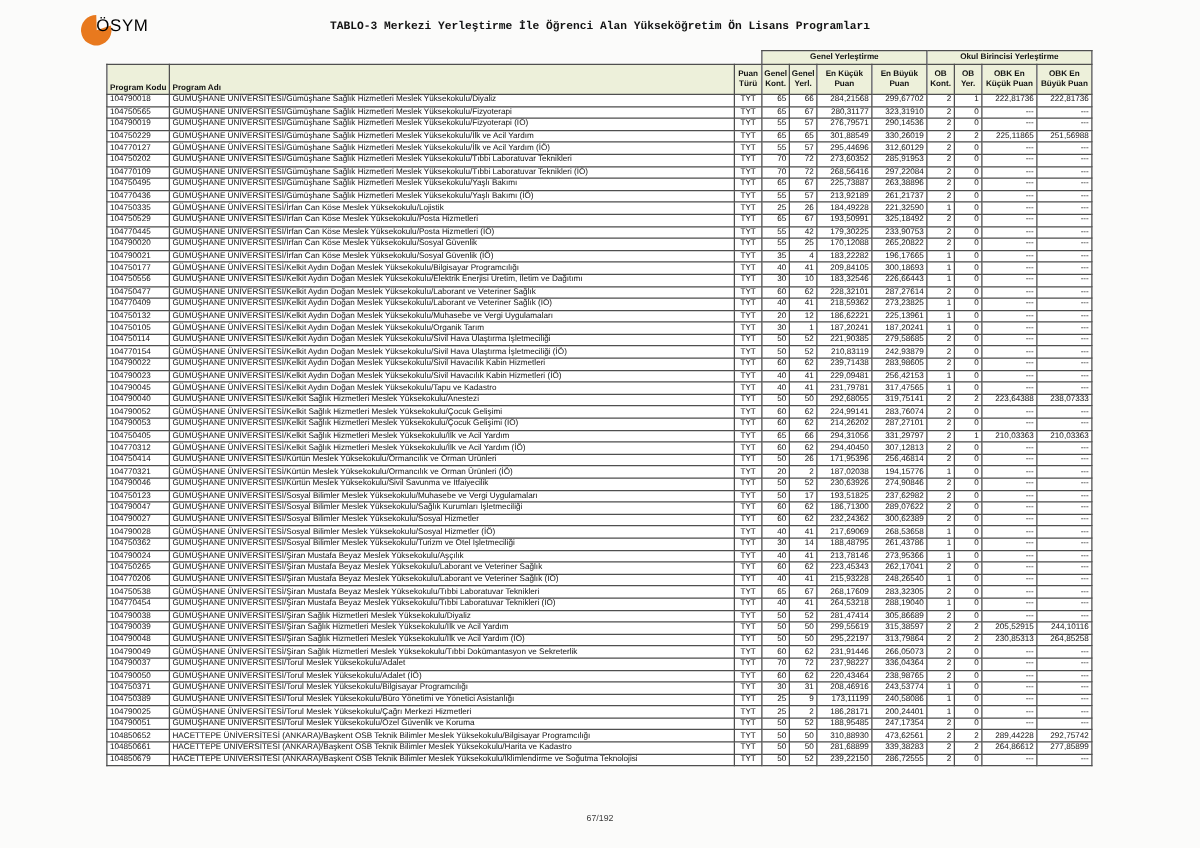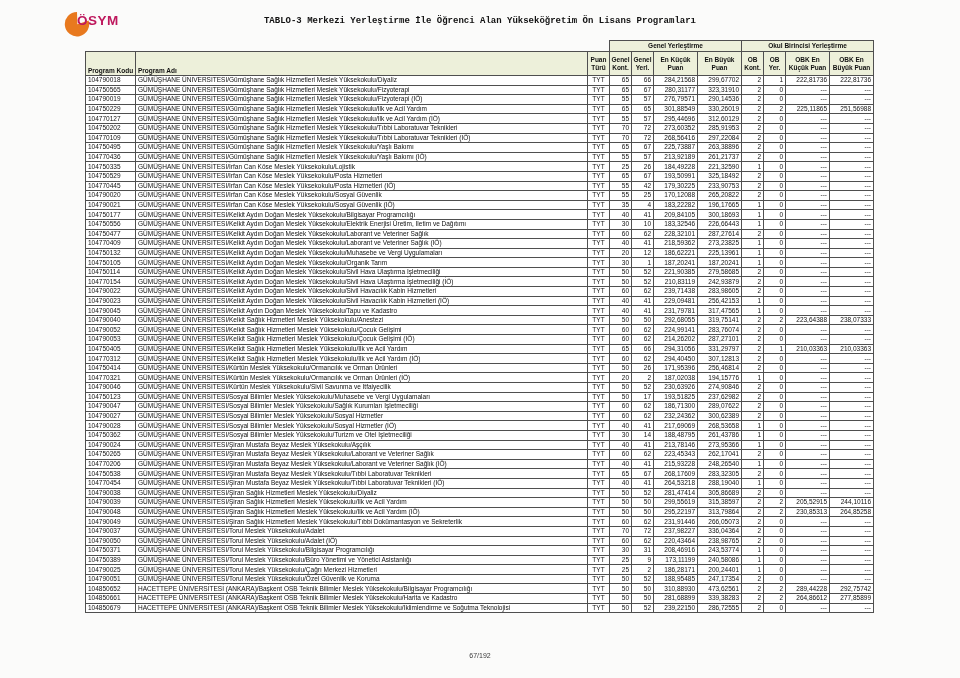--- a/index.html
+++ b/index.html
@@ -11,21 +11,21 @@
     position:relative;
     overflow:hidden;
   }
   .page{position:absolute;left:0;top:0;width:960px;height:678px;}
 
   
   .logo{position:absolute;left:62px;top:9px;width:130px;height:30px;}
   .logo svg{position:absolute;left:2px;top:2px;}
   .logo-text{
     position:absolute;left:15px;top:4px;
-    font-size:13.5px;font-weight:bold;color:#be185d;letter-spacing:.5px;
+    font-size:13.5px;font-weight:normal;color:#000000;letter-spacing:.5px;
   }
   .title{
     position:absolute;left:0;right:0;top:16px;
     text-align:center;font-size:9px;font-weight:bold;color:#121212;font-family:Liberation Mono, monospace;
   }
 
   
   table.tbl{
     position:absolute;left:85px;top:40px;
     border-collapse:collapse;table-layout:fixed;

